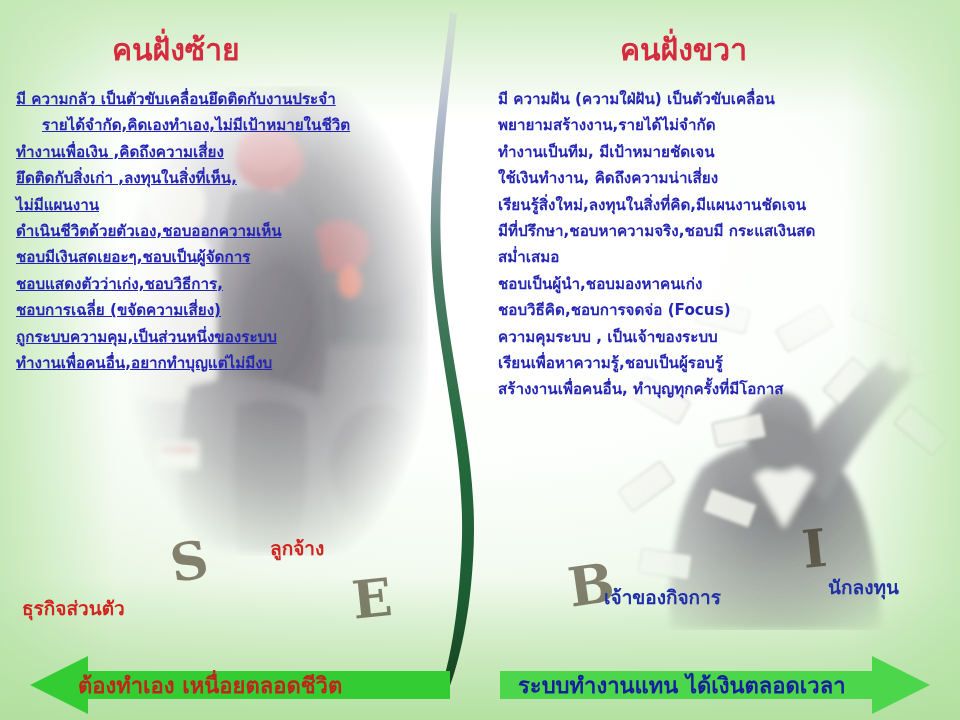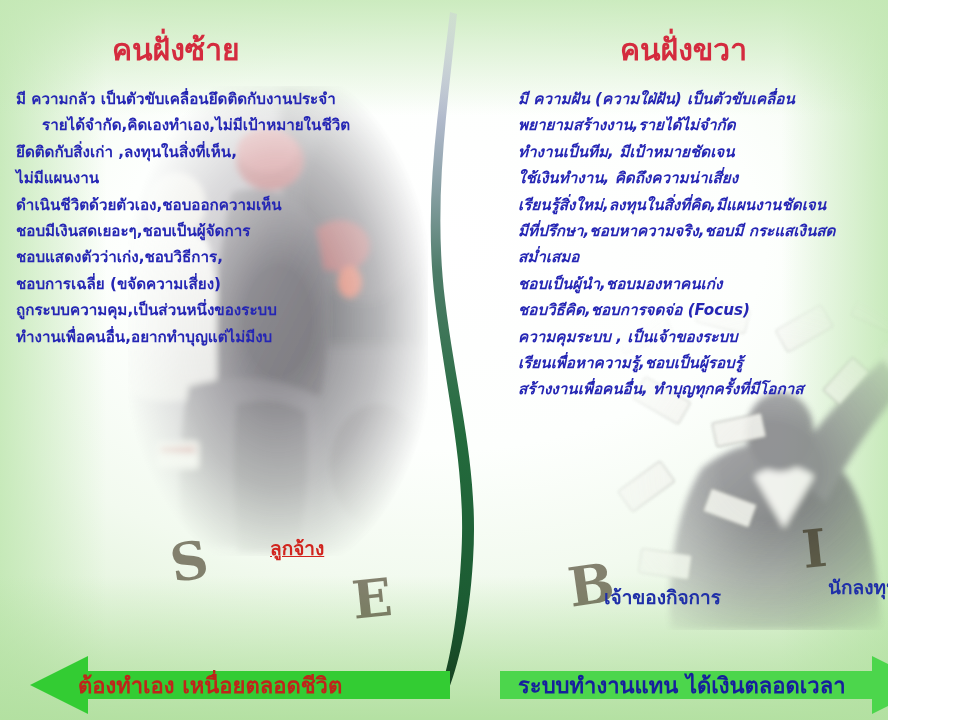--- a/index.html
+++ b/index.html
@@ -6,21 +6,21 @@
 
   html, body {
     width:960px; height:720px;
     font-family:"DejaVu Sans","Liberation Sans",sans-serif;
     overflow:hidden;
   }
 
   
   #slide{
     position:relative;
-    width:888px; height:720px;
+    width:960px; height:720px;
     background:
       radial-gradient(ellipse 95% 75% at 50% 34%, #ffffff 0%, #fdfffd 38%, #f2faef 62%, #e2f3da 82%, #cfeac2 100%);
     overflow:hidden;
   }
   
   #slide:before{
     content:"";
     position:absolute; inset:0;
     background:
       linear-gradient(to bottom, rgba(196,232,181,.85) 0%, rgba(255,255,255,0) 16%),
@@ -72,22 +72,22 @@
 
   
   .col-body{
     position:absolute; z-index:6;
     color:#2526b4;
     font-weight:bold;
     font-size:15.2px;
     line-height:26.4px;
     white-space:nowrap;
   }
-  #body-left { left:16px;  top:86px; }
-  #body-right{ left:518px; top:86px;font-style:italic; }
+  #body-left { left:16px;  top:86px;text-decoration:underline; }
+  #body-right{ left:498px; top:86px; }
   .line{ display:block; }
   .line.indent-1{ padding-left:26px; }
 
   
   .quad-letter{
     position:absolute; z-index:7;
     font-family:"DejaVu Serif","Liberation Serif",serif;
     font-weight:bold;
     color:#f5c518;
     background:linear-gradient(170deg,#fde87a 0%,#f3c117 38%,#e0a400 62%,#ffe徹 63%,#c98b00 100%);
@@ -102,21 +102,21 @@
   #letter-b{ left:566px; top:555px; font-size:54px; transform:rotate(-8deg); }
   #letter-i{ left:800px; top:520px; font-size:52px; transform:rotate(-6deg); }
 
   
   .quad-cap{
     position:absolute; z-index:7;
     font-weight:bold;
     font-size:19px;
     white-space:nowrap;
   }
-  .cap-red { color:#d1241e;text-decoration:underline; }
+  .cap-red { color:#d1241e; }
   .cap-blue{ color:#1f2fa8;text-align:right; }
   #cap-s{ left:22px;  top:593px; }
   #cap-e{ left:270px; top:533px; }
   #cap-b{ left:604px; top:582px; }
   #cap-i{ left:828px; top:572px; }
 
   
   .arrow-wrap{
     position:absolute; z-index:8;
     height:58px;
@@ -249,20 +249,21 @@
              L 52 694
              C 62 668, 74 626, 78 560
              C 84 468, 62 398, 50 300
              C 38 202, 52 112, 62 14 Z" fill="url(#stemg)"></path>
   </svg>
 
   <div class="col-title" id="title-left">คนฝั่งซ้าย</div>
   <div class="col-body" id="body-left">
     <span class="line">มี ความกลัว เป็นตัวขับเคลื่อนยึดติดกับงานประจำ</span>
     <span class="line indent-1">รายได้จำกัด,คิดเองทำเอง,ไม่มีเป้าหมายในชีวิต</span>
+    <span class="line"> ทำงานเพื่อเงิน ,คิดถึงความเสี่ยง</span>
     <span class="line">ยึดติดกับสิ่งเก่า ,ลงทุนในสิ่งที่เห็น,</span>
     <span class="line">ไม่มีแผนงาน</span>
     <span class="line">ดำเนินชีวิตด้วยตัวเอง,ชอบออกความเห็น</span>
     <span class="line">ชอบมีเงินสดเยอะๆ,ชอบเป็นผู้จัดการ</span>
     <span class="line">ชอบแสดงตัวว่าเก่ง,ชอบวิธีการ,</span>
     <span class="line">ชอบการเฉลี่ย (ขจัดความเสี่ยง)</span>
     <span class="line">ถูกระบบความคุม,เป็นส่วนหนึ่งของระบบ</span>
     <span class="line">ทำงานเพื่อคนอื่น,อยากทำบุญแต่ไม่มีงบ</span>
   </div>
 
@@ -276,20 +277,21 @@
     <span class="line">มีที่ปรึกษา,ชอบหาความจริง,ชอบมี กระแสเงินสด</span>
     <span class="line">สม่ำเสมอ</span>
     <span class="line">ชอบเป็นผู้นำ,ชอบมองหาคนเก่ง</span>
     <span class="line">ชอบวิธีคิด,ชอบการจดจ่อ (Focus)</span>
     <span class="line">ความคุมระบบ ,  เป็นเจ้าของระบบ</span>
     <span class="line">เรียนเพื่อหาความรู้,ชอบเป็นผู้รอบรู้</span>
     <span class="line"> สร้างงานเพื่อคนอื่น, ทำบุญทุกครั้งที่มีโอกาส</span>
   </div>
 
   <div class="quad-letter" id="letter-s">S</div>
+  <div class="quad-cap cap-red" id="cap-s">ธุรกิจส่วนตัว</div>
 
   <div class="quad-letter" id="letter-e">E</div>
   <div class="quad-cap cap-red" id="cap-e">ลูกจ้าง</div>
 
   <div class="quad-letter" id="letter-b">B</div>
   <div class="quad-cap cap-blue" id="cap-b">เจ้าของกิจการ</div>
 
   <div class="quad-letter" id="letter-i">I</div>
   <div class="quad-cap cap-blue" id="cap-i">นักลงทุน</div>
 

